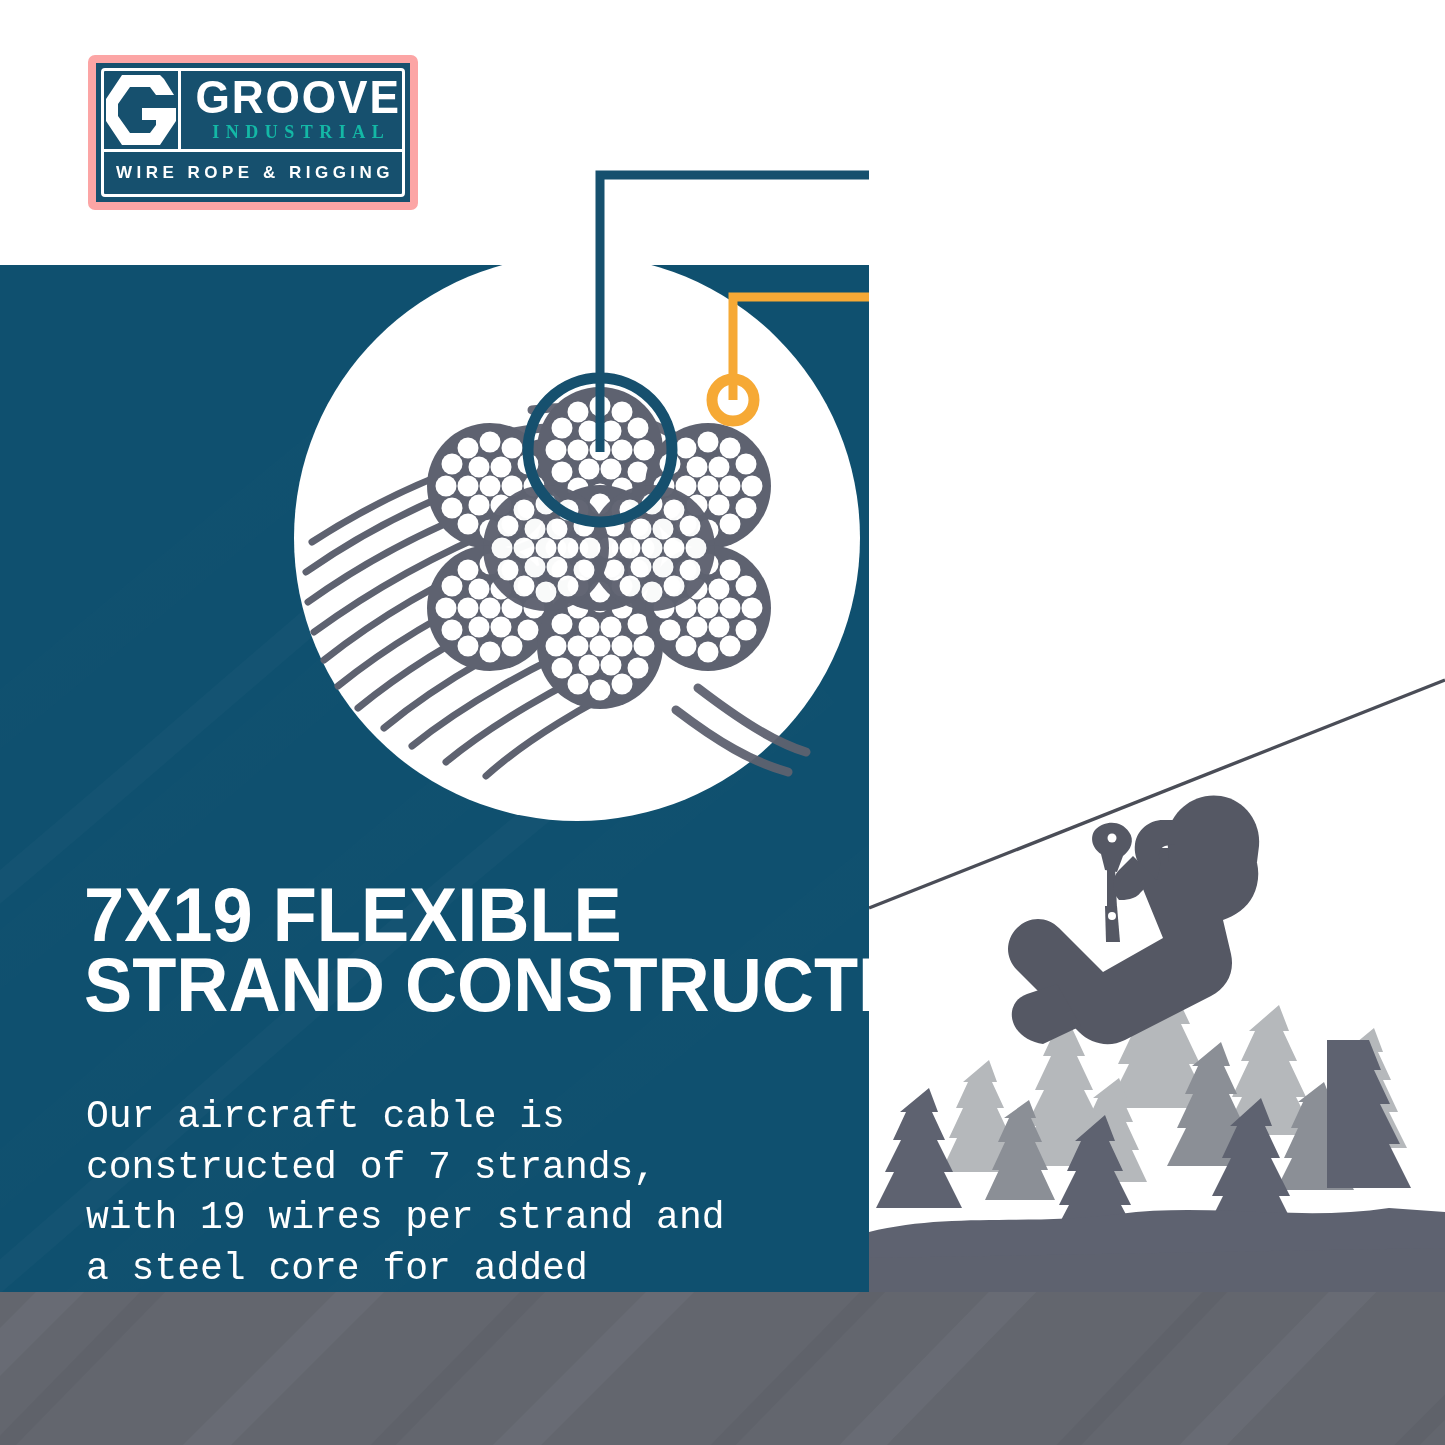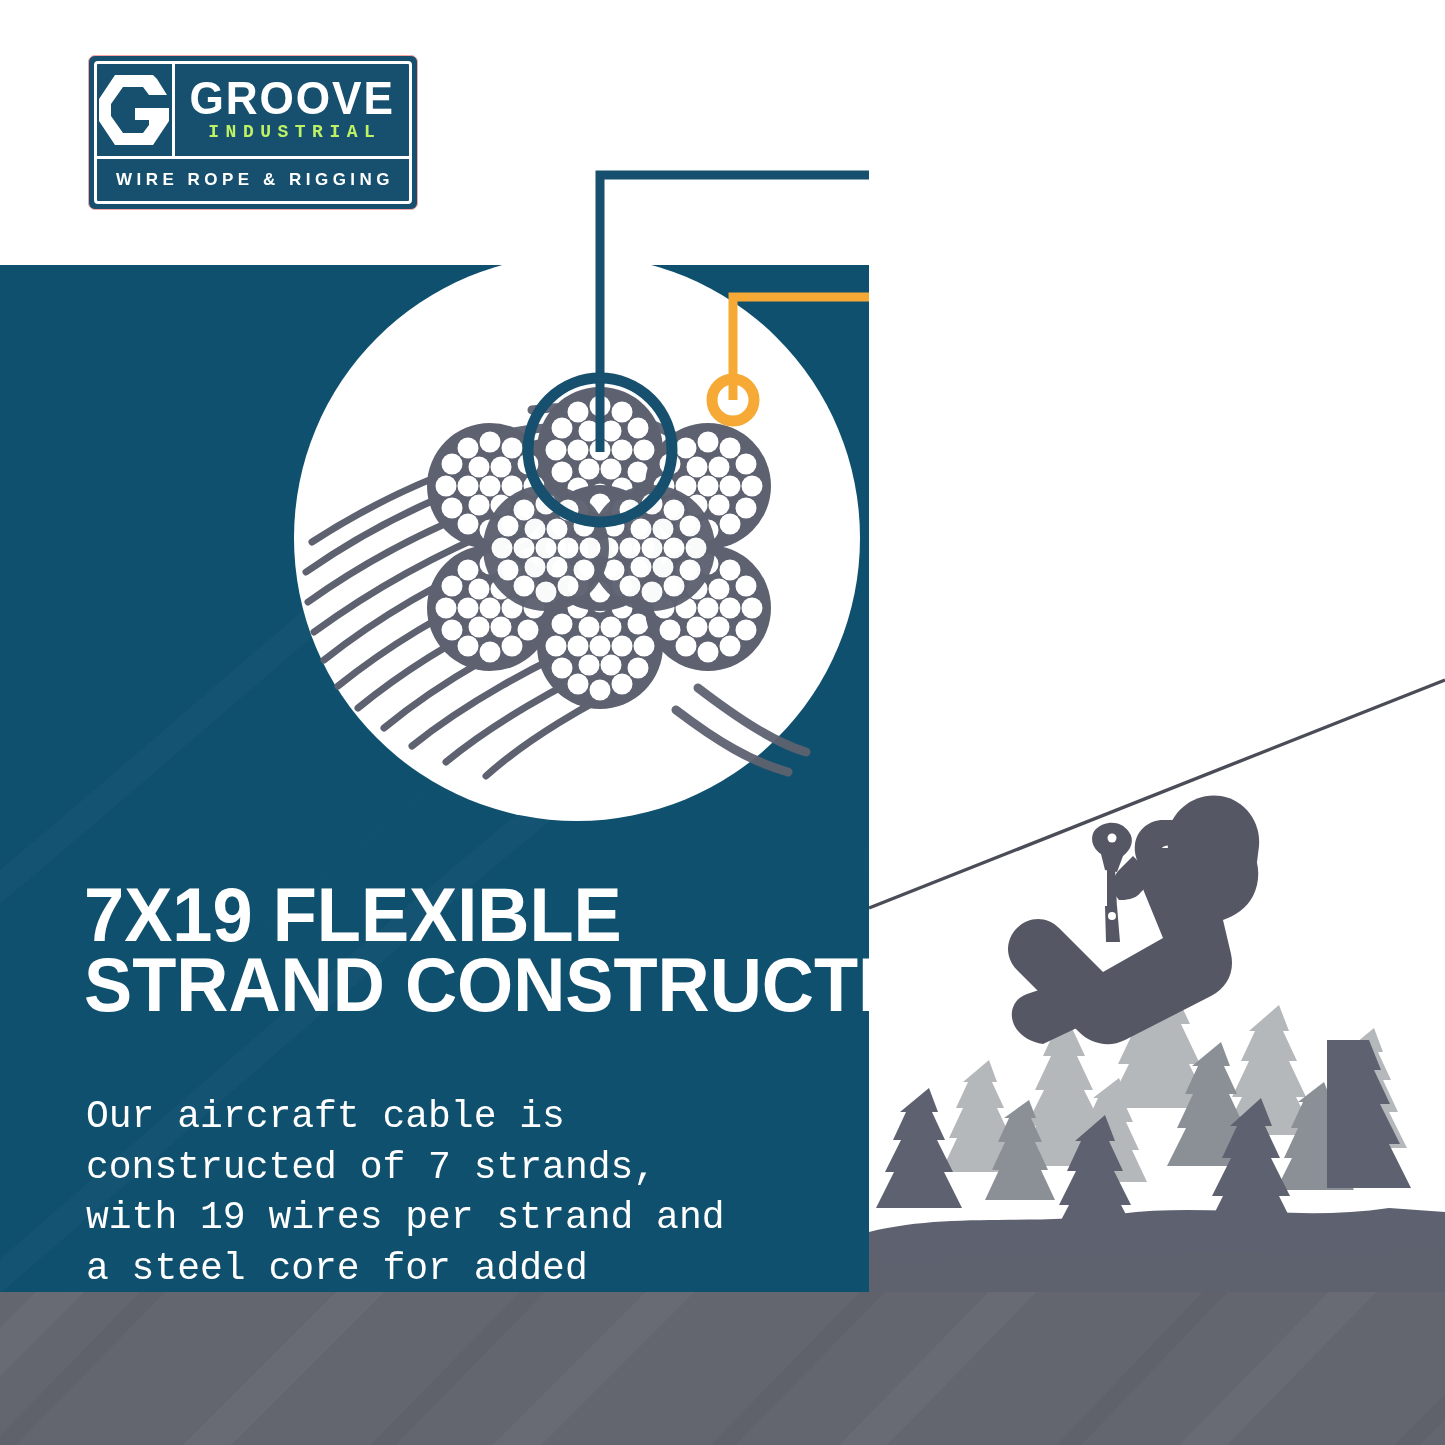--- a/index.html
+++ b/index.html
@@ -3,42 +3,42 @@
 <meta charset="utf-8">
 <style>
   html,body{margin:0;padding:0;background:#fff;}
   body{font-family:"Liberation Sans",sans-serif;}
   #stage{
     position:relative;width:1445px;height:1445px;overflow:hidden;background:#ffffff;
   }
   
   .logo-box{
     position:absolute;left:88px;top:55px;width:330px;height:155px;
-    border:1px solid #fca5a5;border-radius:7px;background:#16506E;
+    border:8px solid #fca5a5;border-radius:7px;background:#16506E;
     box-sizing:border-box;padding:5px;
   }
   .logo-inner{
     width:100%;height:100%;border:3px solid #ffffff;border-radius:4px;
     box-sizing:border-box;display:flex;flex-direction:column;background:#16506E;
   }
   .logo-top{flex:1 1 auto;display:flex;align-items:center;border-bottom:3px solid #fff;}
   .logo-mark{
     width:104px;display:flex;align-items:center;justify-content:center;
     border-right:3px solid #ffffff;align-self:stretch;
   }
   .logo-mark svg{display:block;}
   .logo-words{flex:1;display:flex;flex-direction:column;justify-content:center;
     align-items:center;padding:2px 8px 4px 8px;}
   .logo-groove{
     color:#fff;font-family:"Liberation Sans Narrow","Liberation Sans",sans-serif;
     font-weight:bold;font-size:47px;line-height:.92;letter-spacing:2px;
     transform:scaleX(.94);transform-origin:center;white-space:nowrap;
   }
   .logo-industrial{
-    color:#bef264;font-family:Liberation Mono, monospace;font-weight:bold;
+    color:#14b8a6;font-family:Liberation Serif, serif;font-weight:bold;
     font-size:18px;letter-spacing:6.5px;margin-top:3px;white-space:nowrap;
     text-indent:6px;
   }
   .logo-tag{
     height:42px;display:flex;align-items:center;justify-content:center;
     color:#fff;font-family:"Liberation Sans",sans-serif;font-weight:bold;
     font-size:17px;letter-spacing:4.5px;white-space:nowrap;text-indent:4px;
   }
   
   .blue-panel{

